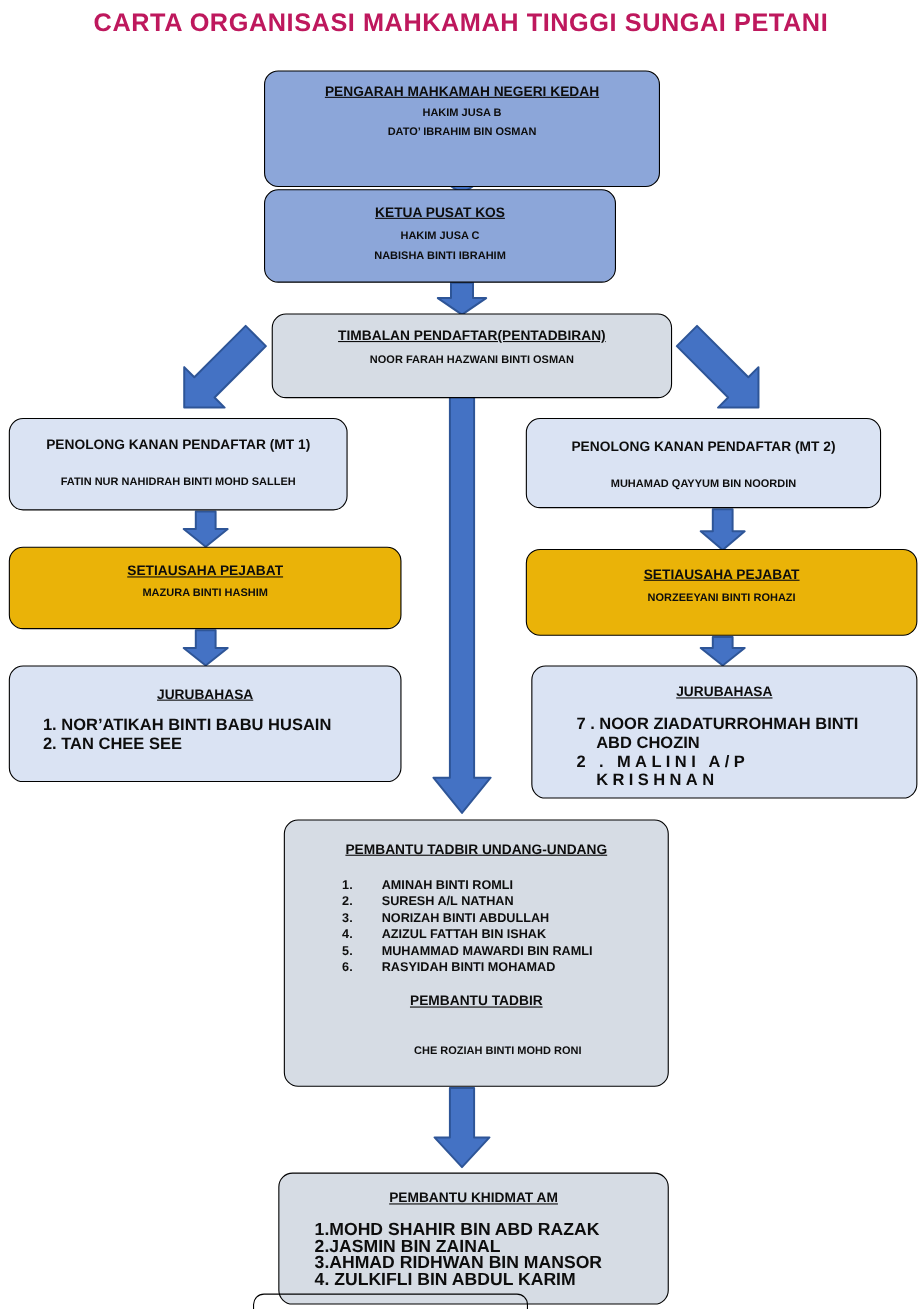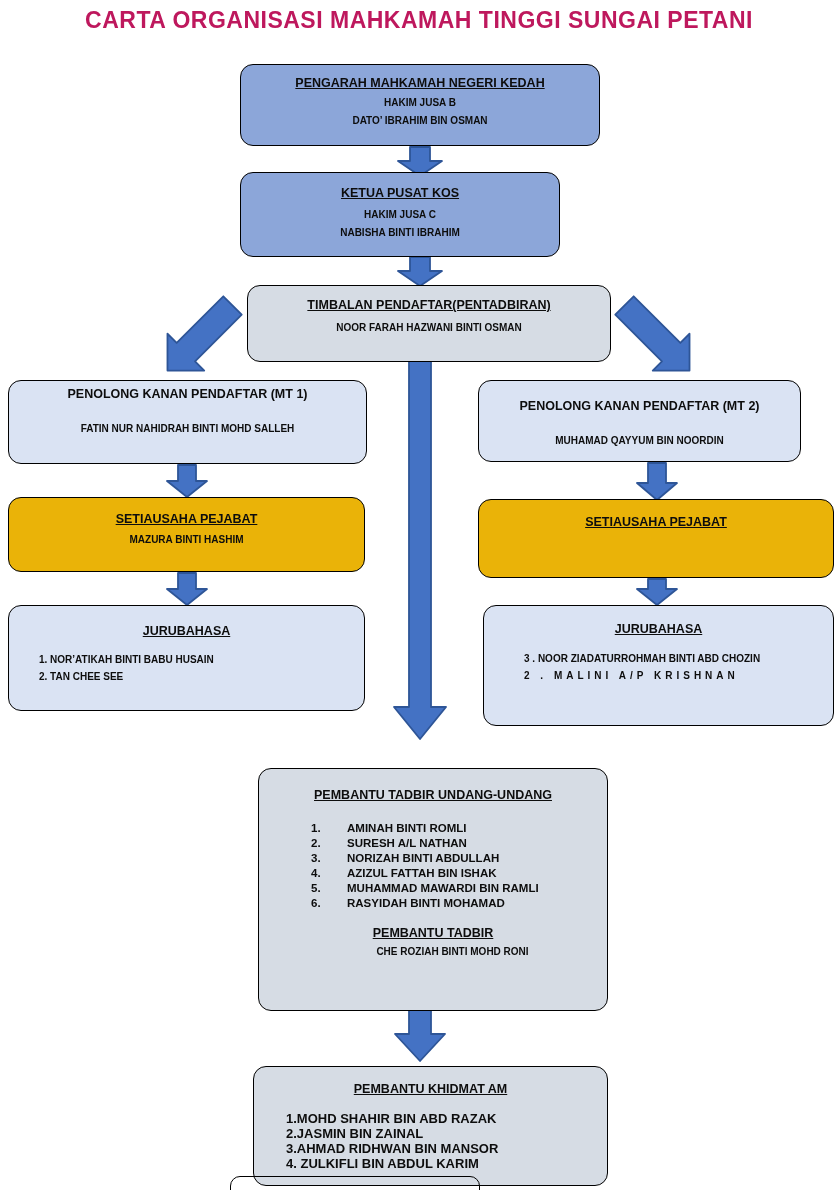--- a/index.html
+++ b/index.html
@@ -43,27 +43,27 @@
     color: #0d0d0d;
   }
   .fill-blue   { background: #8CA6D9; }
   .fill-gray   { background: #D6DCE4; }
   .fill-lblue  { background: #DAE3F3; }
   .fill-yellow { background: #eab308; }
   .bt { font-size: 12.5px; line-height: 17px; }
   .u  { text-decoration: underline; }
   .bl { font-size: 10px; line-height: 18px; }
   .list { text-align: left; font-size: 12px; line-height: 17px; }
-  .li { font-size: 10px; line-height: 17px; }
+  .li { font-size: 15px; line-height: 17px; }
   .hang { padding-left: 18px; text-indent: -18px; }
   .lsp { letter-spacing: 4px; }
   .num-list { text-align: left; }
   .nrow { display: flex; font-size: 11.5px; line-height: 15px; text-align: left; }
   .nnum { width: 36px; flex: none; }
-  .slist { text-align: left; font-size: 13px; line-height: 15px; }
+  .slist { text-align: left; font-size: 16px; line-height: 15px; }
   .partial {
     position: absolute;
     background: transparent;
     border: 1.7px solid #000;
     border-radius: 10px;
   }
 </style>
 </head>
 <body>
 
@@ -77,73 +77,74 @@
     <path d="M187,292 L187,358 L174,358 L200,384 L226,358 L213,358 L213,292 Z" transform="rotate(45 200 338)"></path>
     <path d="M644,292 L644,358 L631,358 L657,384 L683,358 L670,358 L670,292 Z" transform="rotate(-45 657 338)"></path>
     <path d="M409,357 L409,707 L394,707 L420,739 L446,707 L431,707 L431,357 Z"></path>
     <path d="M178,465 L178,481 L167,481 L187,497 L207,481 L196,481 L196,465 Z"></path>
     <path d="M178,573 L178,589 L167,589 L187,605 L207,589 L196,589 L196,573 Z"></path>
     <path d="M648,463 L648,483 L637,483 L657,500 L677,483 L666,483 L666,463 Z"></path>
     <path d="M648,579 L648,589 L637,589 L657,605 L677,589 L666,589 L666,579 Z"></path>
     <path d="M409,989 L409,1034 L395,1034 L420,1061 L445,1034 L431,1034 L431,989 Z"></path>
   </svg>
 
-  <div class="box fill-blue" style="left:240px;top:64px;width:360px;height:82px;padding-top:10px;">
+  <div class="box fill-blue" style="left:240px;top:64px;width:360px;height:106px;padding-top:10px;">
     <div class="bt u">PENGARAH MAHKAMAH NEGERI KEDAH</div>
     <div class="bl" style="margin-top:2px;">HAKIM JUSA  B</div>
     <div class="bl">DATO’ IBRAHIM BIN OSMAN</div>
   </div>
 
   <div class="box fill-blue" style="left:240px;top:172px;width:320px;height:85px;padding-top:12px;">
     <div class="bt u">KETUA PUSAT KOS</div>
     <div class="bl" style="margin-top:4px;">HAKIM JUSA C</div>
     <div class="bl">NABISHA BINTI IBRAHIM</div>
   </div>
 
   <div class="box fill-gray" style="left:247px;top:285px;width:364px;height:77px;padding-top:11px;">
     <div class="bt u">TIMBALAN PENDAFTAR(PENTADBIRAN)</div>
     <div class="bl" style="margin-top:5px;">NOOR FARAH HAZWANI BINTI OSMAN</div>
   </div>
 
-  <div class="box fill-lblue" style="left:8px;top:380px;width:359px;height:84px;padding-top:5px;">
+  <div class="box fill-lblue" style="left:8px;top:380px;width:308px;height:84px;padding-top:15px;">
     <div class="bt">PENOLONG KANAN PENDAFTAR (MT 1)</div>
     <div class="bl" style="margin-top:17px;">FATIN NUR NAHIDRAH BINTI MOHD SALLEH</div>
   </div>
 
   <div class="box fill-lblue" style="left:478px;top:380px;width:323px;height:82px;padding-top:17px;">
     <div class="bt">PENOLONG KANAN PENDAFTAR (MT 2)</div>
     <div class="bl" style="margin-top:17px;">MUHAMAD QAYYUM BIN NOORDIN</div>
   </div>
 
   <div class="box fill-yellow" style="left:8px;top:497px;width:357px;height:75px;padding-top:13px;">
     <div class="bt u">SETIAUSAHA PEJABAT</div>
     <div class="bl" style="margin-top:3px;text-align:center;">MAZURA BINTI HASHIM</div>
   </div>
 
   <div class="box fill-yellow" style="left:478px;top:499px;width:356px;height:79px;padding-top:14px;">
     <div class="bt u">SETIAUSAHA PEJABAT</div>
+    <div class="bl" style="margin-top:4px;">NORZEEYANI BINTI ROHAZI</div>
   </div>
 
   <div class="box fill-lblue" style="left:8px;top:605px;width:357px;height:106px;padding-top:17px;">
     <div class="bt u">JURUBAHASA</div>
     <div class="list" style="margin-top:11px;padding-left:30px;">
       <div class="li">1. NOR’ATIKAH BINTI BABU HUSAIN</div>
       <div class="li">2. TAN CHEE SEE</div>
     </div>
   </div>
 
   <div class="box fill-lblue" style="left:483px;top:605px;width:351px;height:121px;padding-top:15px;">
     <div class="bt u">JURUBAHASA</div>
     <div class="list" style="margin-top:12px;padding-left:40px;padding-right:52px;">
-      <div class="li hang">3 . NOOR ZIADATURROHMAH BINTI ABD CHOZIN</div>
+      <div class="li hang">7 . NOOR ZIADATURROHMAH BINTI ABD CHOZIN</div>
       <div class="li hang lsp">2 . MALINI A/P KRISHNAN</div>
     </div>
   </div>
 
-  <div class="box fill-gray" style="left:258px;top:768px;width:350px;height:243px;padding-top:18px;">
+  <div class="box fill-gray" style="left:258px;top:745px;width:350px;height:243px;padding-top:18px;">
     <div class="bt u">PEMBANTU TADBIR UNDANG-UNDANG</div>
     <div class="num-list" style="margin-top:17px;padding-left:52px;">
       <div class="nrow">
         <span class="nnum">1.</span>
         <span>AMINAH BINTI ROMLI</span>
       </div>
       <div class="nrow">
         <span class="nnum">2.</span>
         <span>SURESH A/L NATHAN</span>
       </div>
@@ -158,21 +159,21 @@
       <div class="nrow">
         <span class="nnum">5.</span>
         <span>MUHAMMAD MAWARDI BIN RAMLI</span>
       </div>
       <div class="nrow">
         <span class="nnum">6.</span>
         <span>RASYIDAH BINTI MOHAMAD</span>
       </div>
     </div>
     <div class="bt u" style="margin-top:14px;">PEMBANTU TADBIR</div>
-    <div class="bl" style="margin-top:1px;padding-left:39px;">CHE ROZIAH BINTI MOHD RONI</div>
+    <div class="bl" style="margin-top:28px;padding-left:39px;">CHE ROZIAH BINTI MOHD RONI</div>
   </div>
 
   <div class="box fill-gray" style="left:253px;top:1066px;width:355px;height:120px;padding-top:14px;">
     <div class="bt u">PEMBANTU KHIDMAT AM</div>
     <div class="slist" style="margin-top:13px;padding-left:32px;">
       <div>1.MOHD SHAHIR BIN ABD RAZAK</div>
       <div>2.JASMIN BIN ZAINAL</div>
       <div>3.AHMAD RIDHWAN BIN MANSOR</div>
       <div>4. ZULKIFLI BIN ABDUL KARIM</div>
     </div>

